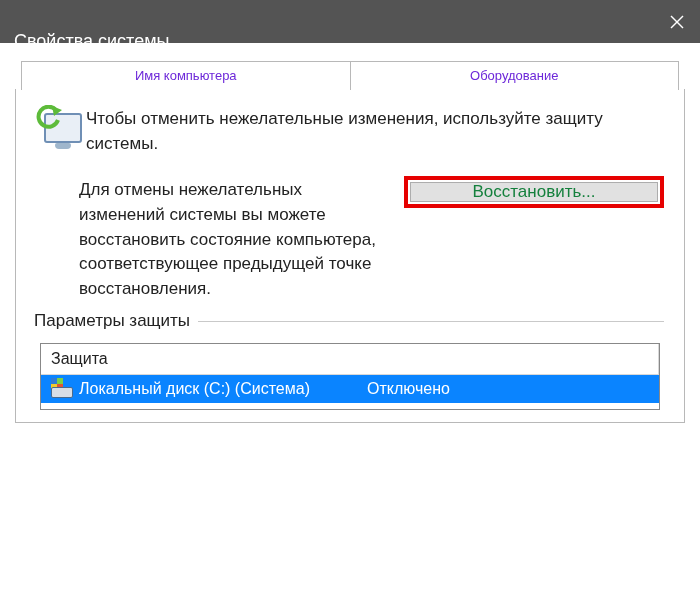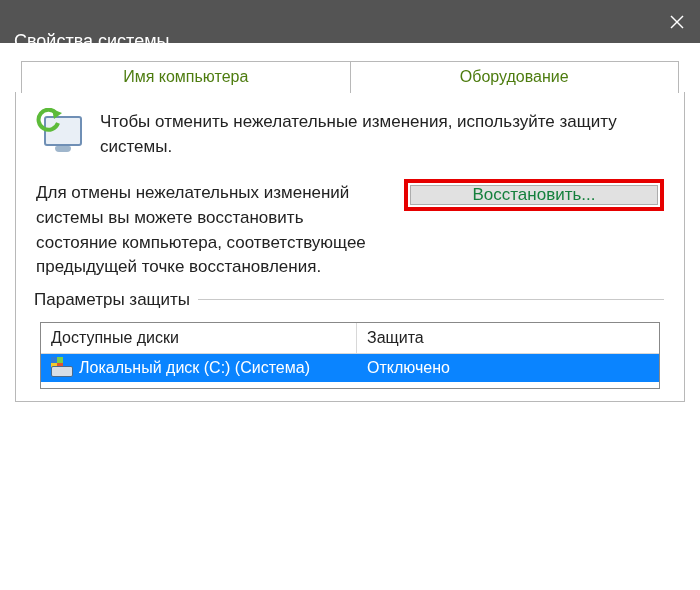--- a/index.html
+++ b/index.html
@@ -41,22 +41,22 @@
   }
   .tab-row {
     display: flex;
   }
   .tab {
     flex: 1;
     text-align: center;
     border: 1px solid #b8b8b8;
     background: #fff;
     padding: 6px 0 7px 0;
-    font-size: 16px;
-    color: #4d7c0f;
+    font-size: 13px;
+    color: #6d28d9;
     cursor: default;
     position: relative;
   }
   .tab-row.row1 .tab { border-bottom: none; }
   .tab-row .tab + .tab { border-left: none; }
   .tab.active {
     background: #fff;
     border-bottom: 1px solid #fff;
     z-index: 2;
   }
@@ -67,21 +67,20 @@
     border: 1px solid #b8b8b8;
     border-top: none;
     padding: 16px 20px 12px 20px;
     margin-top: -1px;
     position: relative;
   }
 
   .intro {
     display: flex;
     align-items: flex-start;
-    gap: 14px;
     margin-bottom: 22px;
   }
   .intro-icon {
     width: 50px; height: 48px; flex: 0 0 50px;
     position: relative;
   }
   .intro-icon .monitor {
     position: absolute; left: 8px; top: 8px; width: 38px; height: 30px;
     background: #e9eff6;
     border: 2px solid #6f8fb5;
@@ -117,20 +116,21 @@
     flex: 1;
     height: 1px;
     background: #c9c9c9;
   }
 
   .restore-row {
     display: flex;
     gap: 16px;
     align-items: flex-start;
     margin-bottom: 10px;
+    margin-left: 43px;
   }
   .restore-text {
     flex: 1;
     font-size: 17px;
     line-height: 1.45;
     color: #222;
   }
   .restore-button-wrap {
     border: 4px solid #e60000;
     padding: 2px;
@@ -249,21 +249,20 @@
     </div>
 
     <div class="section-header">
       <span class="label">Параметры защиты</span>
       <span class="hr"></span>
     </div>
 
     <div class="drive-table-wrap">
       <div class="drive-table">
         <div class="dt-header">
-          <div class="col c1">Доступные диски</div>
           <div class="col c2">Защита</div>
         </div>
         <div class="dt-body">
           <div class="dt-row">
             <div class="cell c1">
               <span class="drive-icon">
                 <span class="win">
                     <span></span>
                     <span></span>
                     <span></span>

